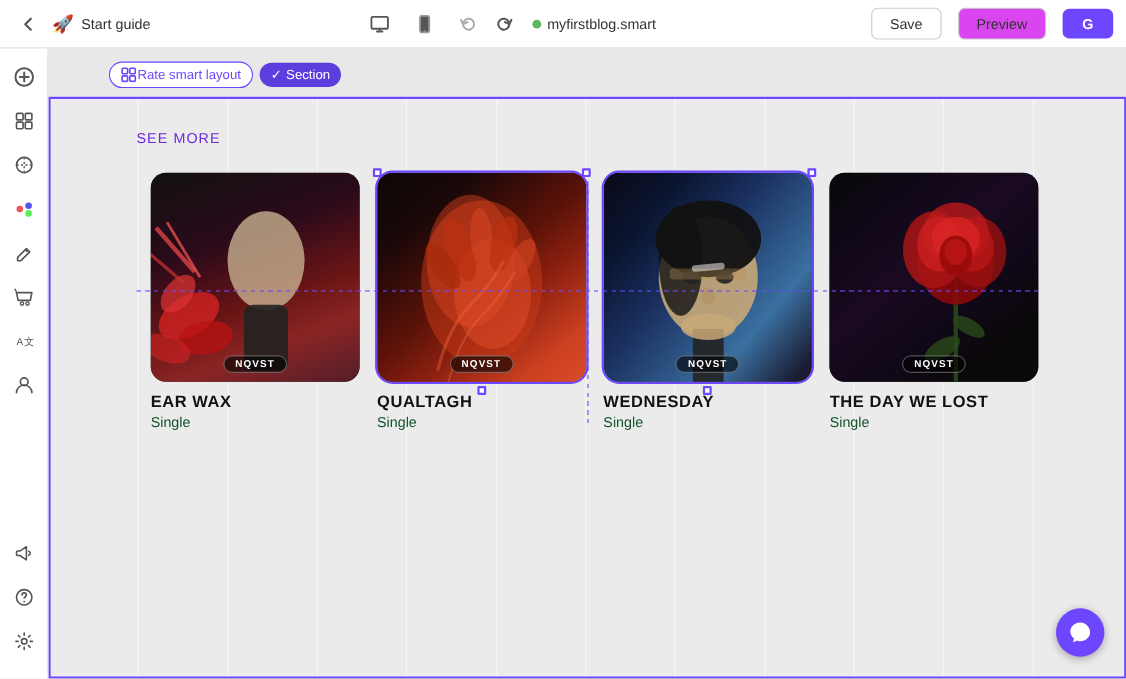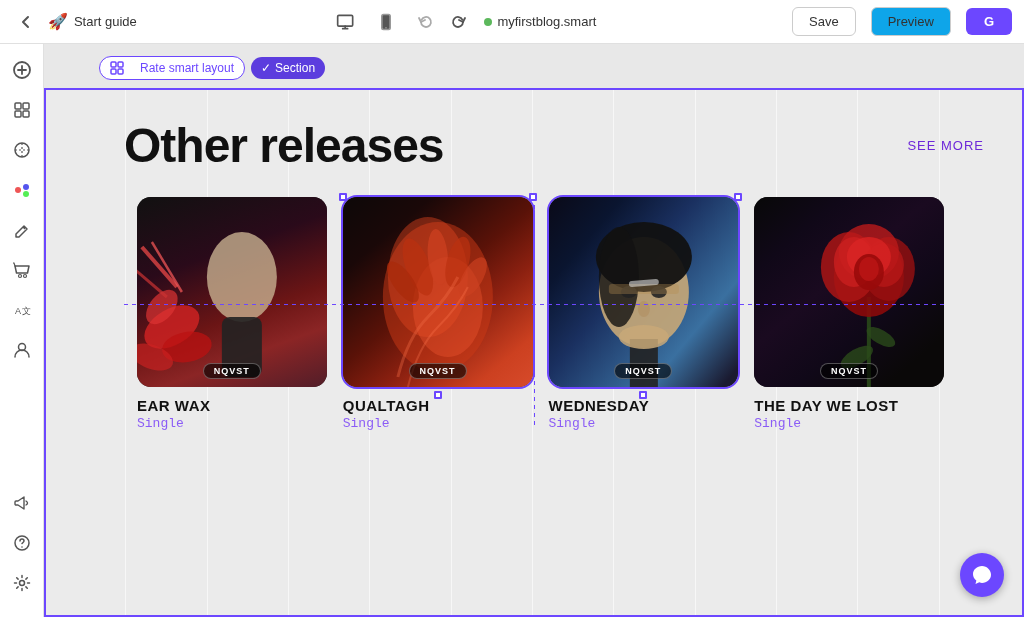--- a/index.html
+++ b/index.html
@@ -44,21 +44,21 @@
       display: flex; align-items: center; gap: 5px;
       font-size: 13px; color: #333;
     }
     .domain-dot { width: 8px; height: 8px; border-radius: 50%; background: #5cb85c; }
     .save-btn {
       padding: 6px 16px; border: 1px solid #ccc; border-radius: 6px;
       background: #fff; font-size: 13px; cursor: pointer; color: #333;
     }
     .preview-btn {
       padding: 6px 16px; border: 1px solid #ccc; border-radius: 6px;
-      background: #0ea5e9; font-size: 13px; cursor: pointer; color: #333;
+      background: #d946ef; font-size: 13px; cursor: pointer; color: #333;
     }
     .publish-btn {
       padding: 6px 18px; border-radius: 6px;
       background: #6c47ff; color: #fff; font-size: 13px;
       cursor: pointer; border: none; font-weight: 600;
     }
 
     
     .main-layout {
       display: flex;
@@ -99,21 +99,21 @@
     .selection-toolbar {
       position: absolute;
       top: 12px;
       left: 55px;
       display: flex;
       align-items: center;
       gap: 6px;
       z-index: 5;
     }
     .smart-layout-badge {
-      display: flex; align-items: center; gap: 16px;
+      display: flex; align-items: center; gap: 1px;
       background: #fff; border: 1.5px solid #6c47ff;
       border-radius: 20px; padding: 4px 10px;
       font-size: 12px; color: #6c47ff; cursor: pointer;
       font-weight: 500;
     }
     .section-badge {
       display: flex; align-items: center; gap: 4px;
       background: #5c3dde; border-radius: 20px; padding: 4px 10px;
       font-size: 12px; color: #fff; cursor: pointer; font-weight: 500;
     }
@@ -218,22 +218,21 @@
     }
     .album-title {
       font-size: 15px;
       font-weight: 700;
       color: #111;
       letter-spacing: 0.5px;
       margin-bottom: 2px;
     }
     .album-type {
       font-size: 13px;
-      color: #8b5cf6;
-      font-family: Liberation Mono, monospace;
+      color: #14532d;
     }
 
     
     .card-selected {
       position: relative;
     }
     .card-selected .album-image-wrap {
       outline: 2px solid #6c47ff;
     }
     .selection-handle {
@@ -456,21 +455,20 @@
         <div class="grid-line" style="left:49.8%"></div>
         <div class="grid-line" style="left:58.1%"></div>
         <div class="grid-line" style="left:66.4%"></div>
         <div class="grid-line" style="left:74.7%"></div>
         <div class="grid-line" style="left:83.0%"></div>
         <div class="grid-line" style="left:91.3%"></div>
       </div>
 
       <div class="content-section">
         <div class="section-header">
-          <h1 class="section-title">Other releases</h1>
           <a class="see-more-link">SEE MORE</a>
         </div>
 
         <div class="albums-grid-wrapper">
           <div class="albums-grid">
 
             <div class="album-card">
               <div class="album-image-wrap">
                 <div style="width:100%;height:215px;background:linear-gradient(160deg,#111 0%,#2a0a1a 30%,#6b1515 55%,#8b2525 70%,#3a1a2a 100%);position:relative;overflow:hidden;">
 

